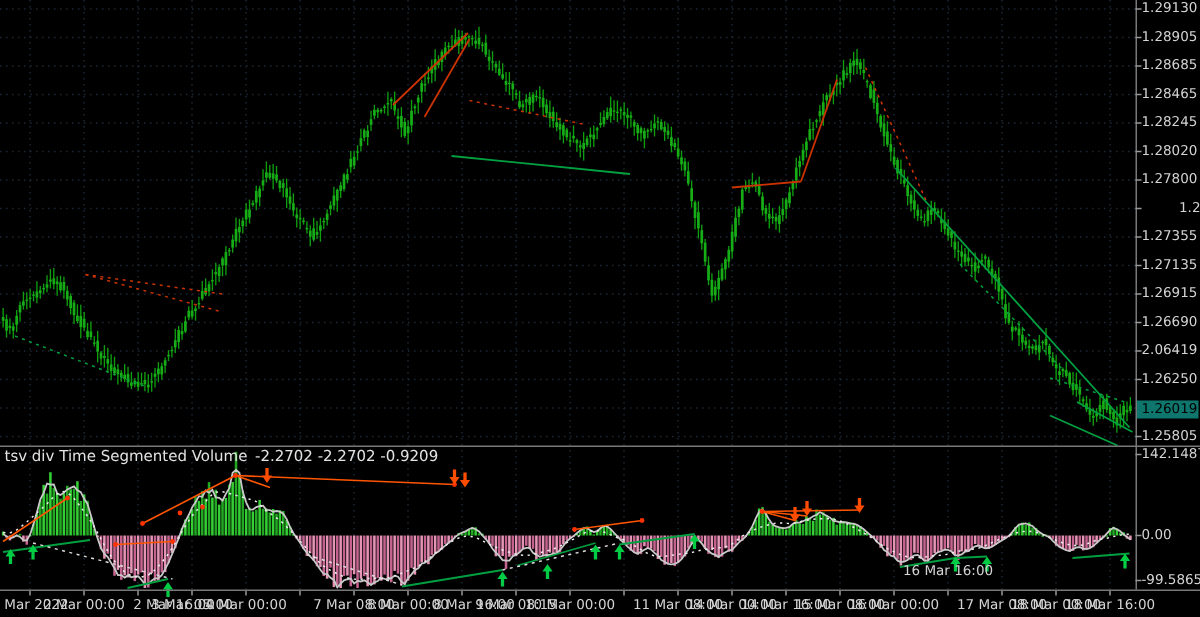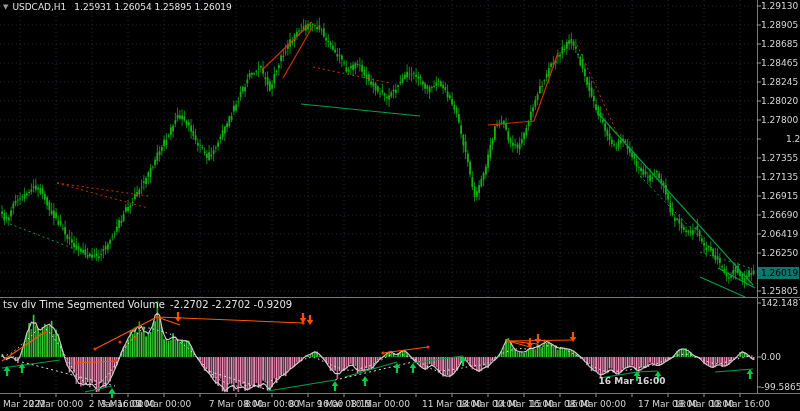--- a/index.html
+++ b/index.html
@@ -1183,23 +1183,20 @@
       <line x1="488" y1="394" x2="488" y2="397" stroke="#999999" stroke-width="1"></line>
       <line x1="524" y1="394" x2="524" y2="397" stroke="#999999" stroke-width="1"></line>
       <line x1="560" y1="394" x2="560" y2="397" stroke="#999999" stroke-width="1"></line>
       <line x1="596" y1="394" x2="596" y2="397" stroke="#999999" stroke-width="1"></line>
       <line x1="632" y1="394" x2="632" y2="397" stroke="#999999" stroke-width="1"></line>
       <line x1="668" y1="394" x2="668" y2="397" stroke="#999999" stroke-width="1"></line>
       <line x1="704" y1="394" x2="704" y2="397" stroke="#999999" stroke-width="1"></line>
       <line x1="740" y1="394" x2="740" y2="397" stroke="#999999" stroke-width="1"></line>
     </svg>
 
-  <div class="hdr">
-    <span class="tri">▼</span><span class="sym">USDCAD,H1</span><span>1.25931 1.26054 1.25895 1.26019</span>
-  </div>
 
   <div class="ihdr">
     <span class="lab">tsv div Time Segmented Volume</span><span>-2.2702 -2.2702 -0.9209</span>
   </div>
 
   <div id="paxis">
       <div class="axl" style="left: 761px; top: 1px;">1.29130</div>
       <div class="axl" style="left: 761px; top: 20px;">1.28905</div>
       <div class="axl" style="left: 761px; top: 39px;">1.28685</div>
       <div class="axl" style="left: 761px; top: 58px;">1.28465</div>
@@ -1229,21 +1226,21 @@
       <div class="axl tl" style="left: 272px; top: 399px;">8 Mar 00:00</div>
       <div class="axl tl" style="left: 316px; top: 399px; text-align: center;">8 Mar 16:00</div>
       <div class="axl tl" style="left: 344px; top: 399px;">9 Mar 08:15</div>
       <div class="axl tl" style="left: 380px; top: 399px;">10 Mar 00:00</div>
       <div class="axl tl" style="left: 416px; top: 415px;">10 Mar 16:00</div>
       <div class="axl tl" style="left: 452px; top: 399px;">11 Mar 08:00</div>
       <div class="axl tl" style="left: 488px; top: 399px;">14 Mar 00:00</div>
       <div class="axl tl" style="left: 524px; top: 399px;">14 Mar 16:00</div>
       <div class="axl tl" style="left: 560px; top: 399px;">15 Mar 08:00</div>
       <div class="axl tl" style="left: 596px; top: 399px;">16 Mar 00:00</div>
-      <div class="axl tl" style="left: 632px; top: 376px; font-weight: bold;">16 Mar 16:00</div>
+      <div class="axl tl" style="left: 632px; top: 376px;">16 Mar 16:00</div>
       <div class="axl tl" style="left: 668px; top: 399px;">17 Mar 08:00</div>
       <div class="axl tl" style="left: 704px; top: 399px;">18 Mar 00:00</div>
       <div class="axl tl" style="left: 740px; top: 399px;">18 Mar 16:00</div>
     </div>
 
   <div id="pricebox">
     <span>1.26019</span>
   </div>
 </div>
 

